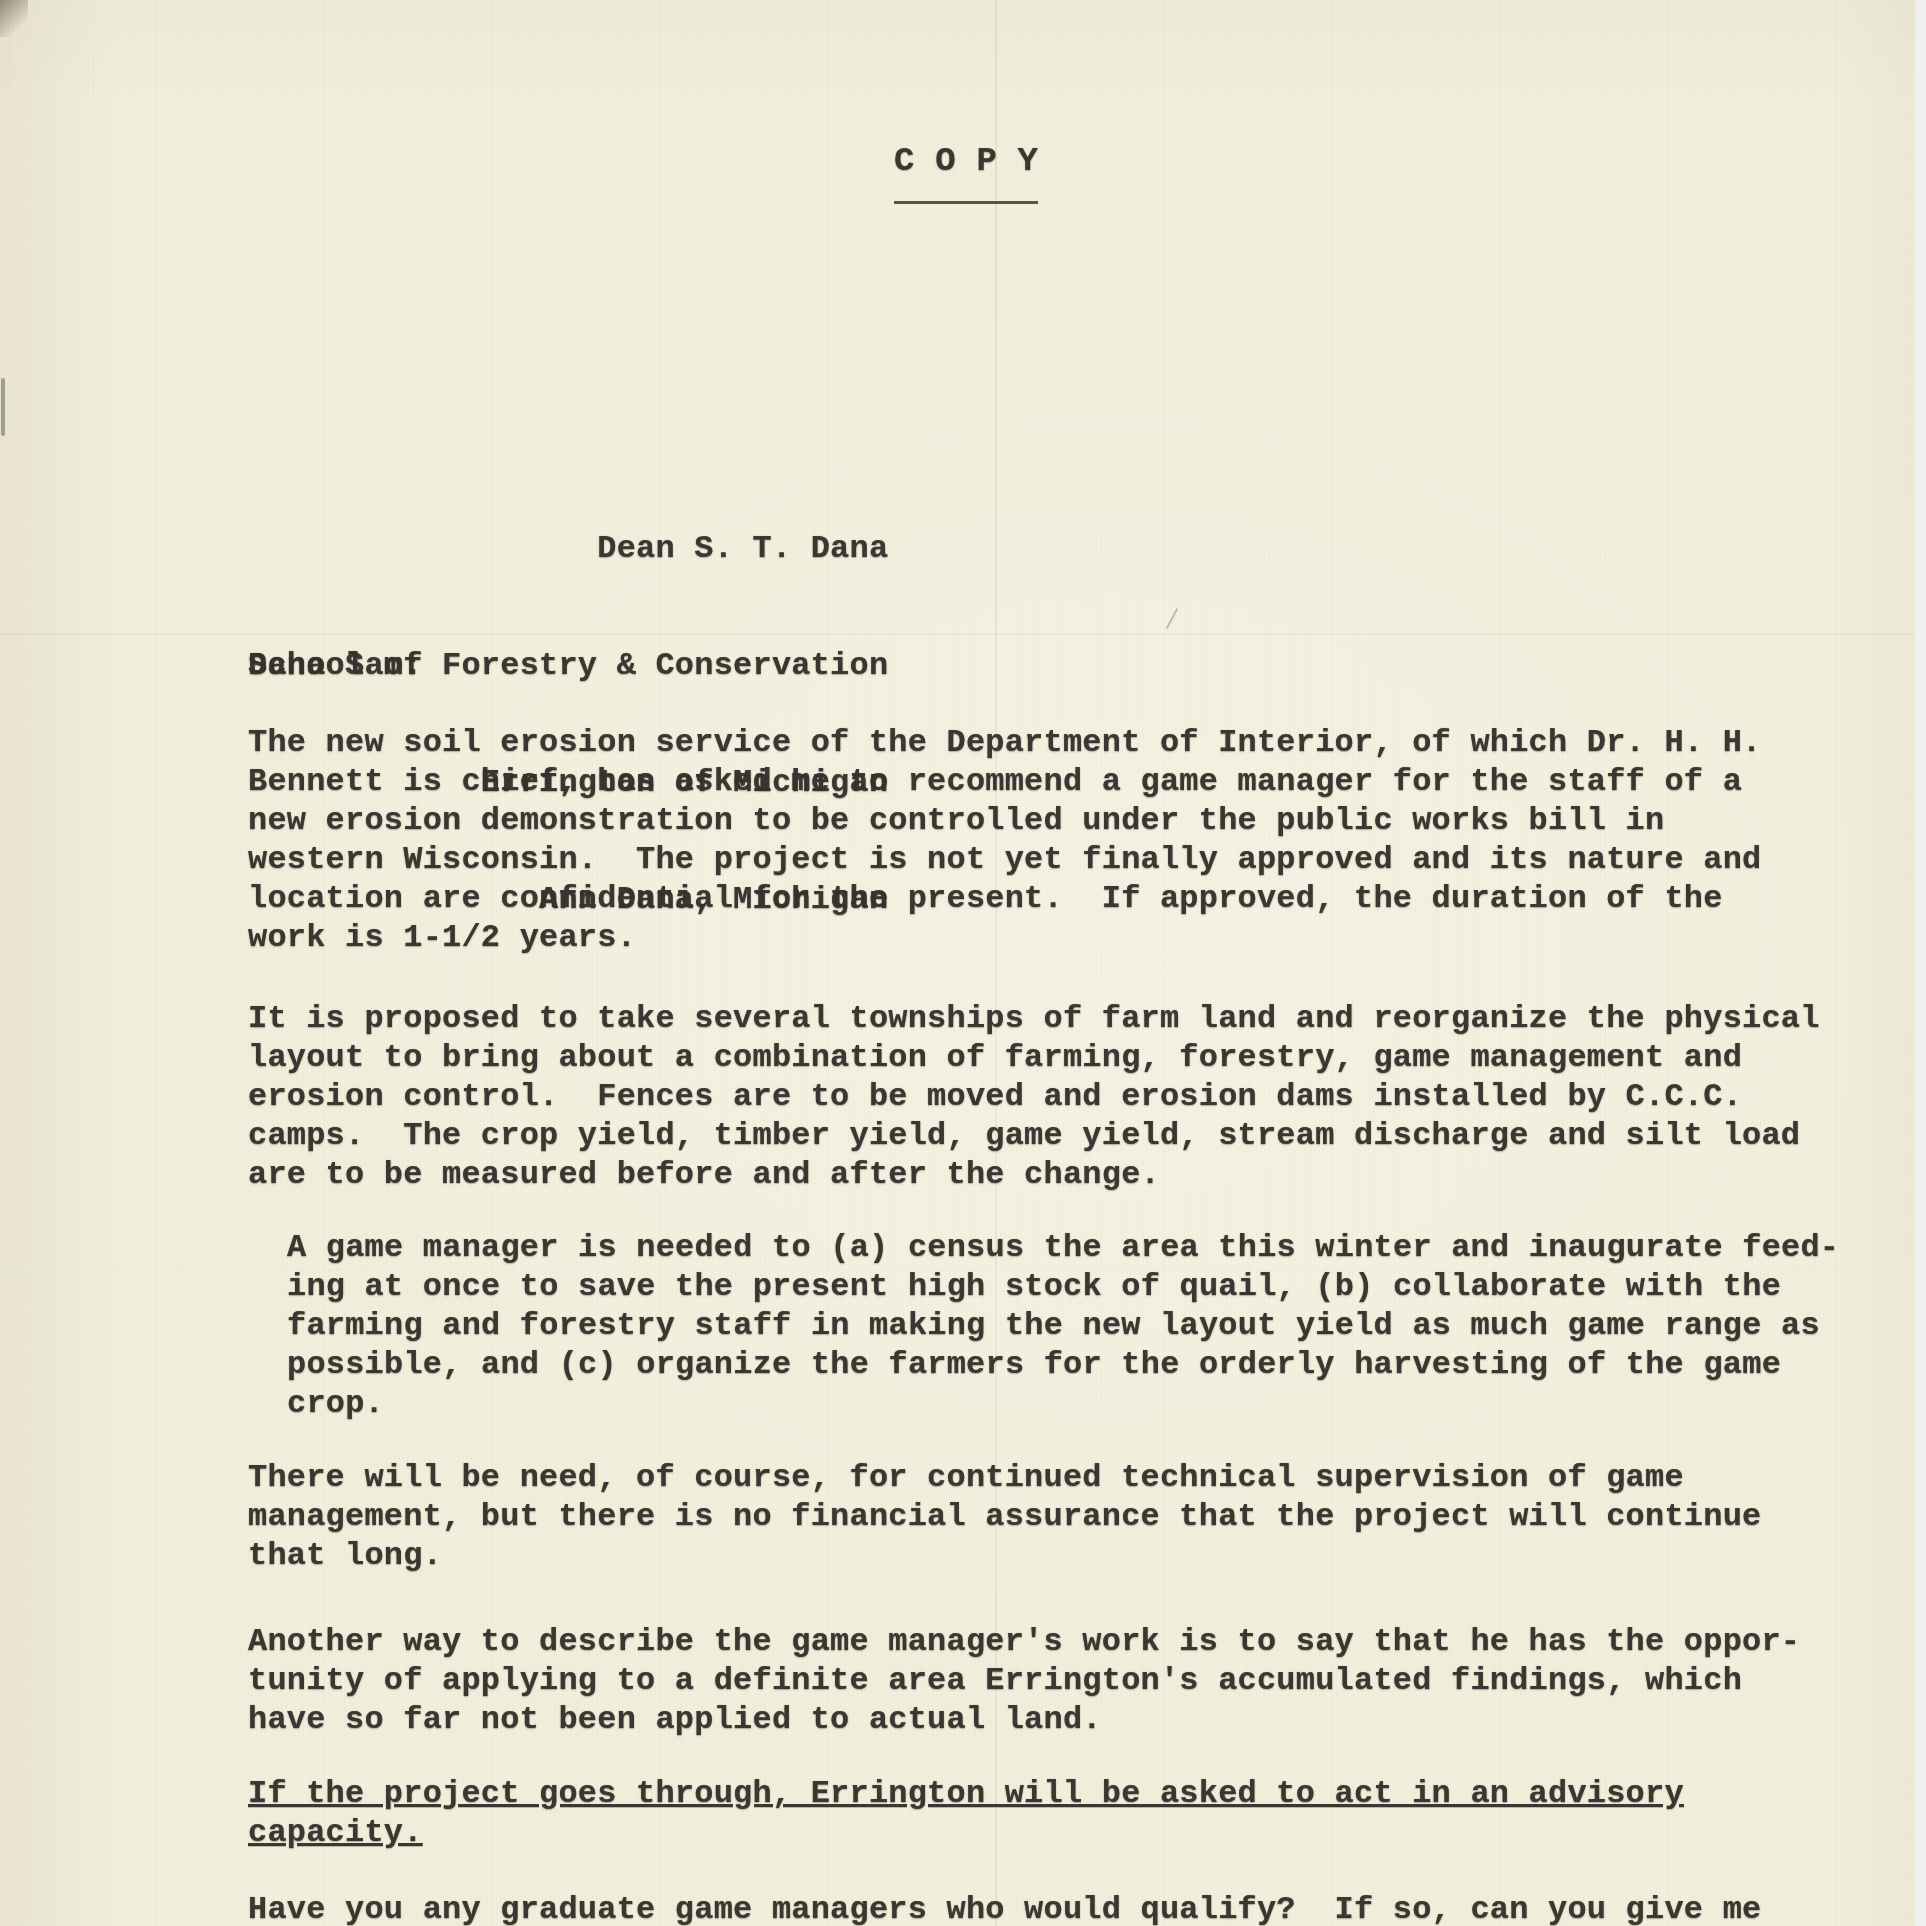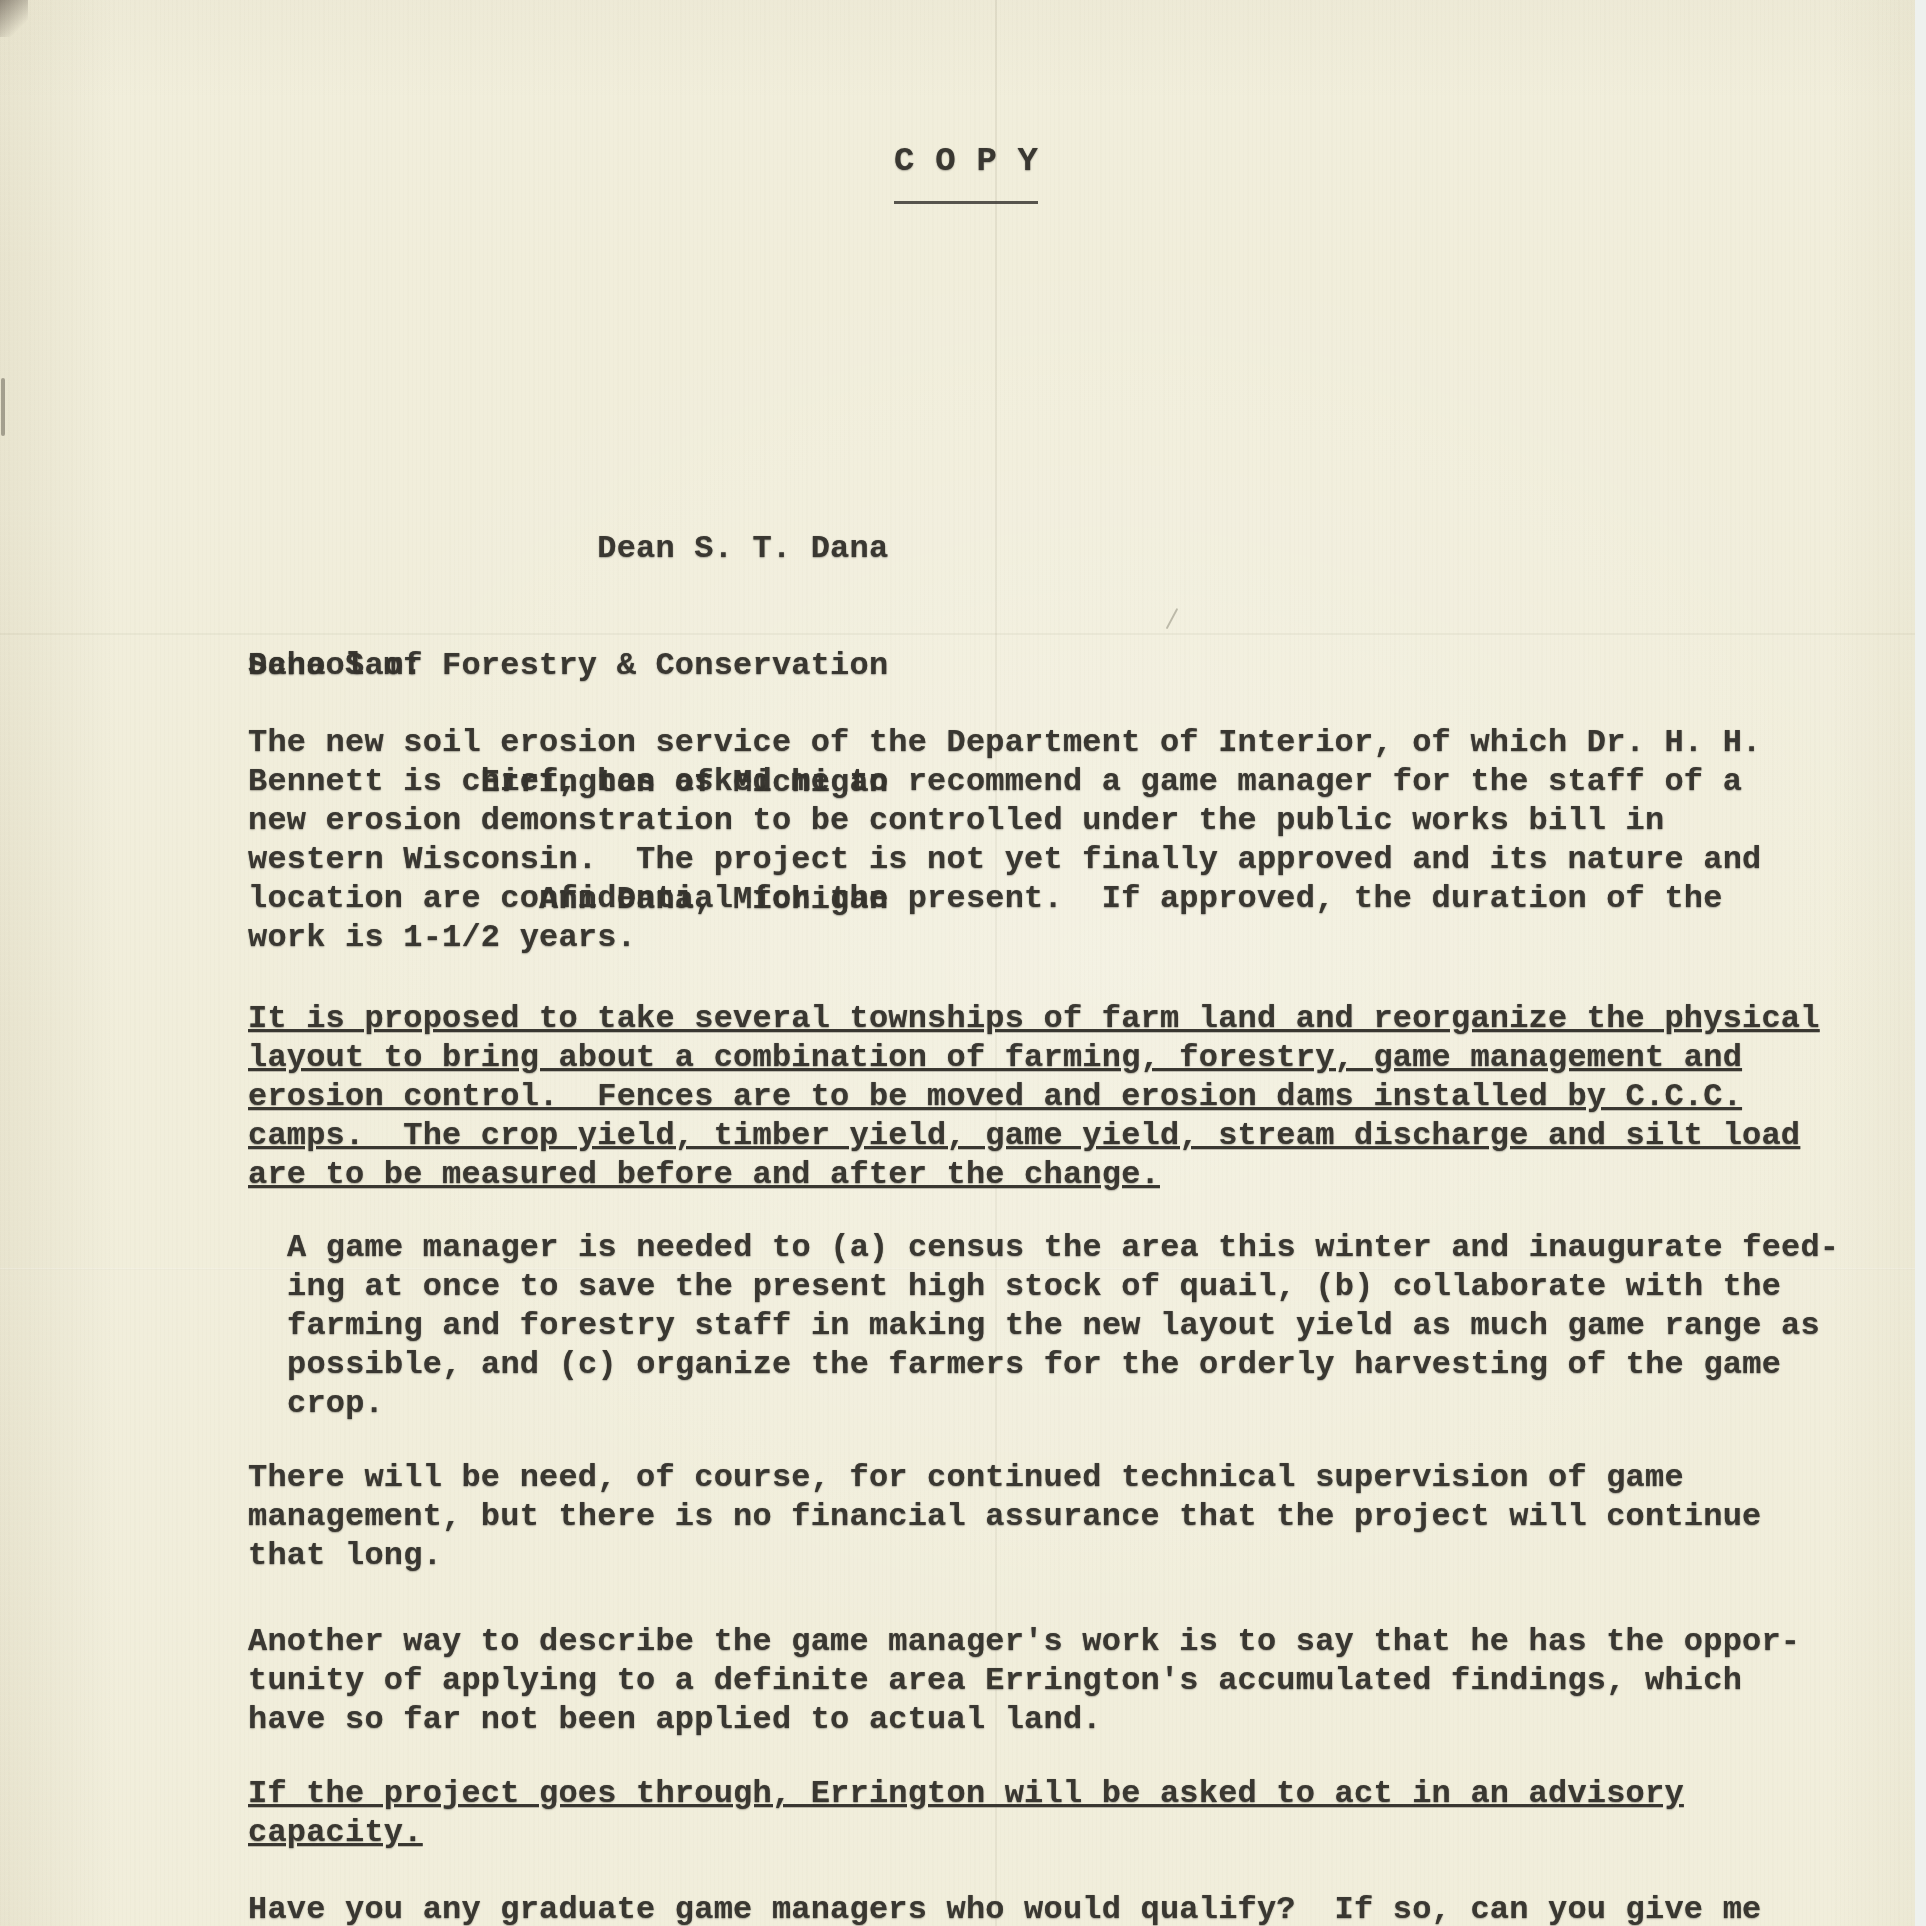--- a/index.html
+++ b/index.html
@@ -80,21 +80,21 @@
   .copy {
     left: 894px; top: 142px;
     font-size: 34px;
     border-bottom: 3.9px solid rgba(52,50,45,0.82);
     padding-bottom: 20px;
   }
   .dateline  { left: 1233px; top: 297px; }
   .recipient { left: 248px;  top: 451px; text-align: right; }
   .salutation{ left: 248px;  top: 646px; }
   .p1 { left: 248px; top: 723px; }
-  .p2 { left: 248px; top: 999px; text-decoration: underline; }
+  .p2 { left: 248px; top: 999px; }
   .p3 { left: 248px; top: 1228px; margin-left: 39px; }
   .p4 { left: 248px; top: 1458px; }
   .p5 { left: 248px; top: 1622px; }
   .p6 { left: 248px; top: 1774px; text-decoration: underline; }
   .p7 { left: 248px; top: 1890px; }
 </style>
 </head>
 <body>
 
 <div class="scan">

